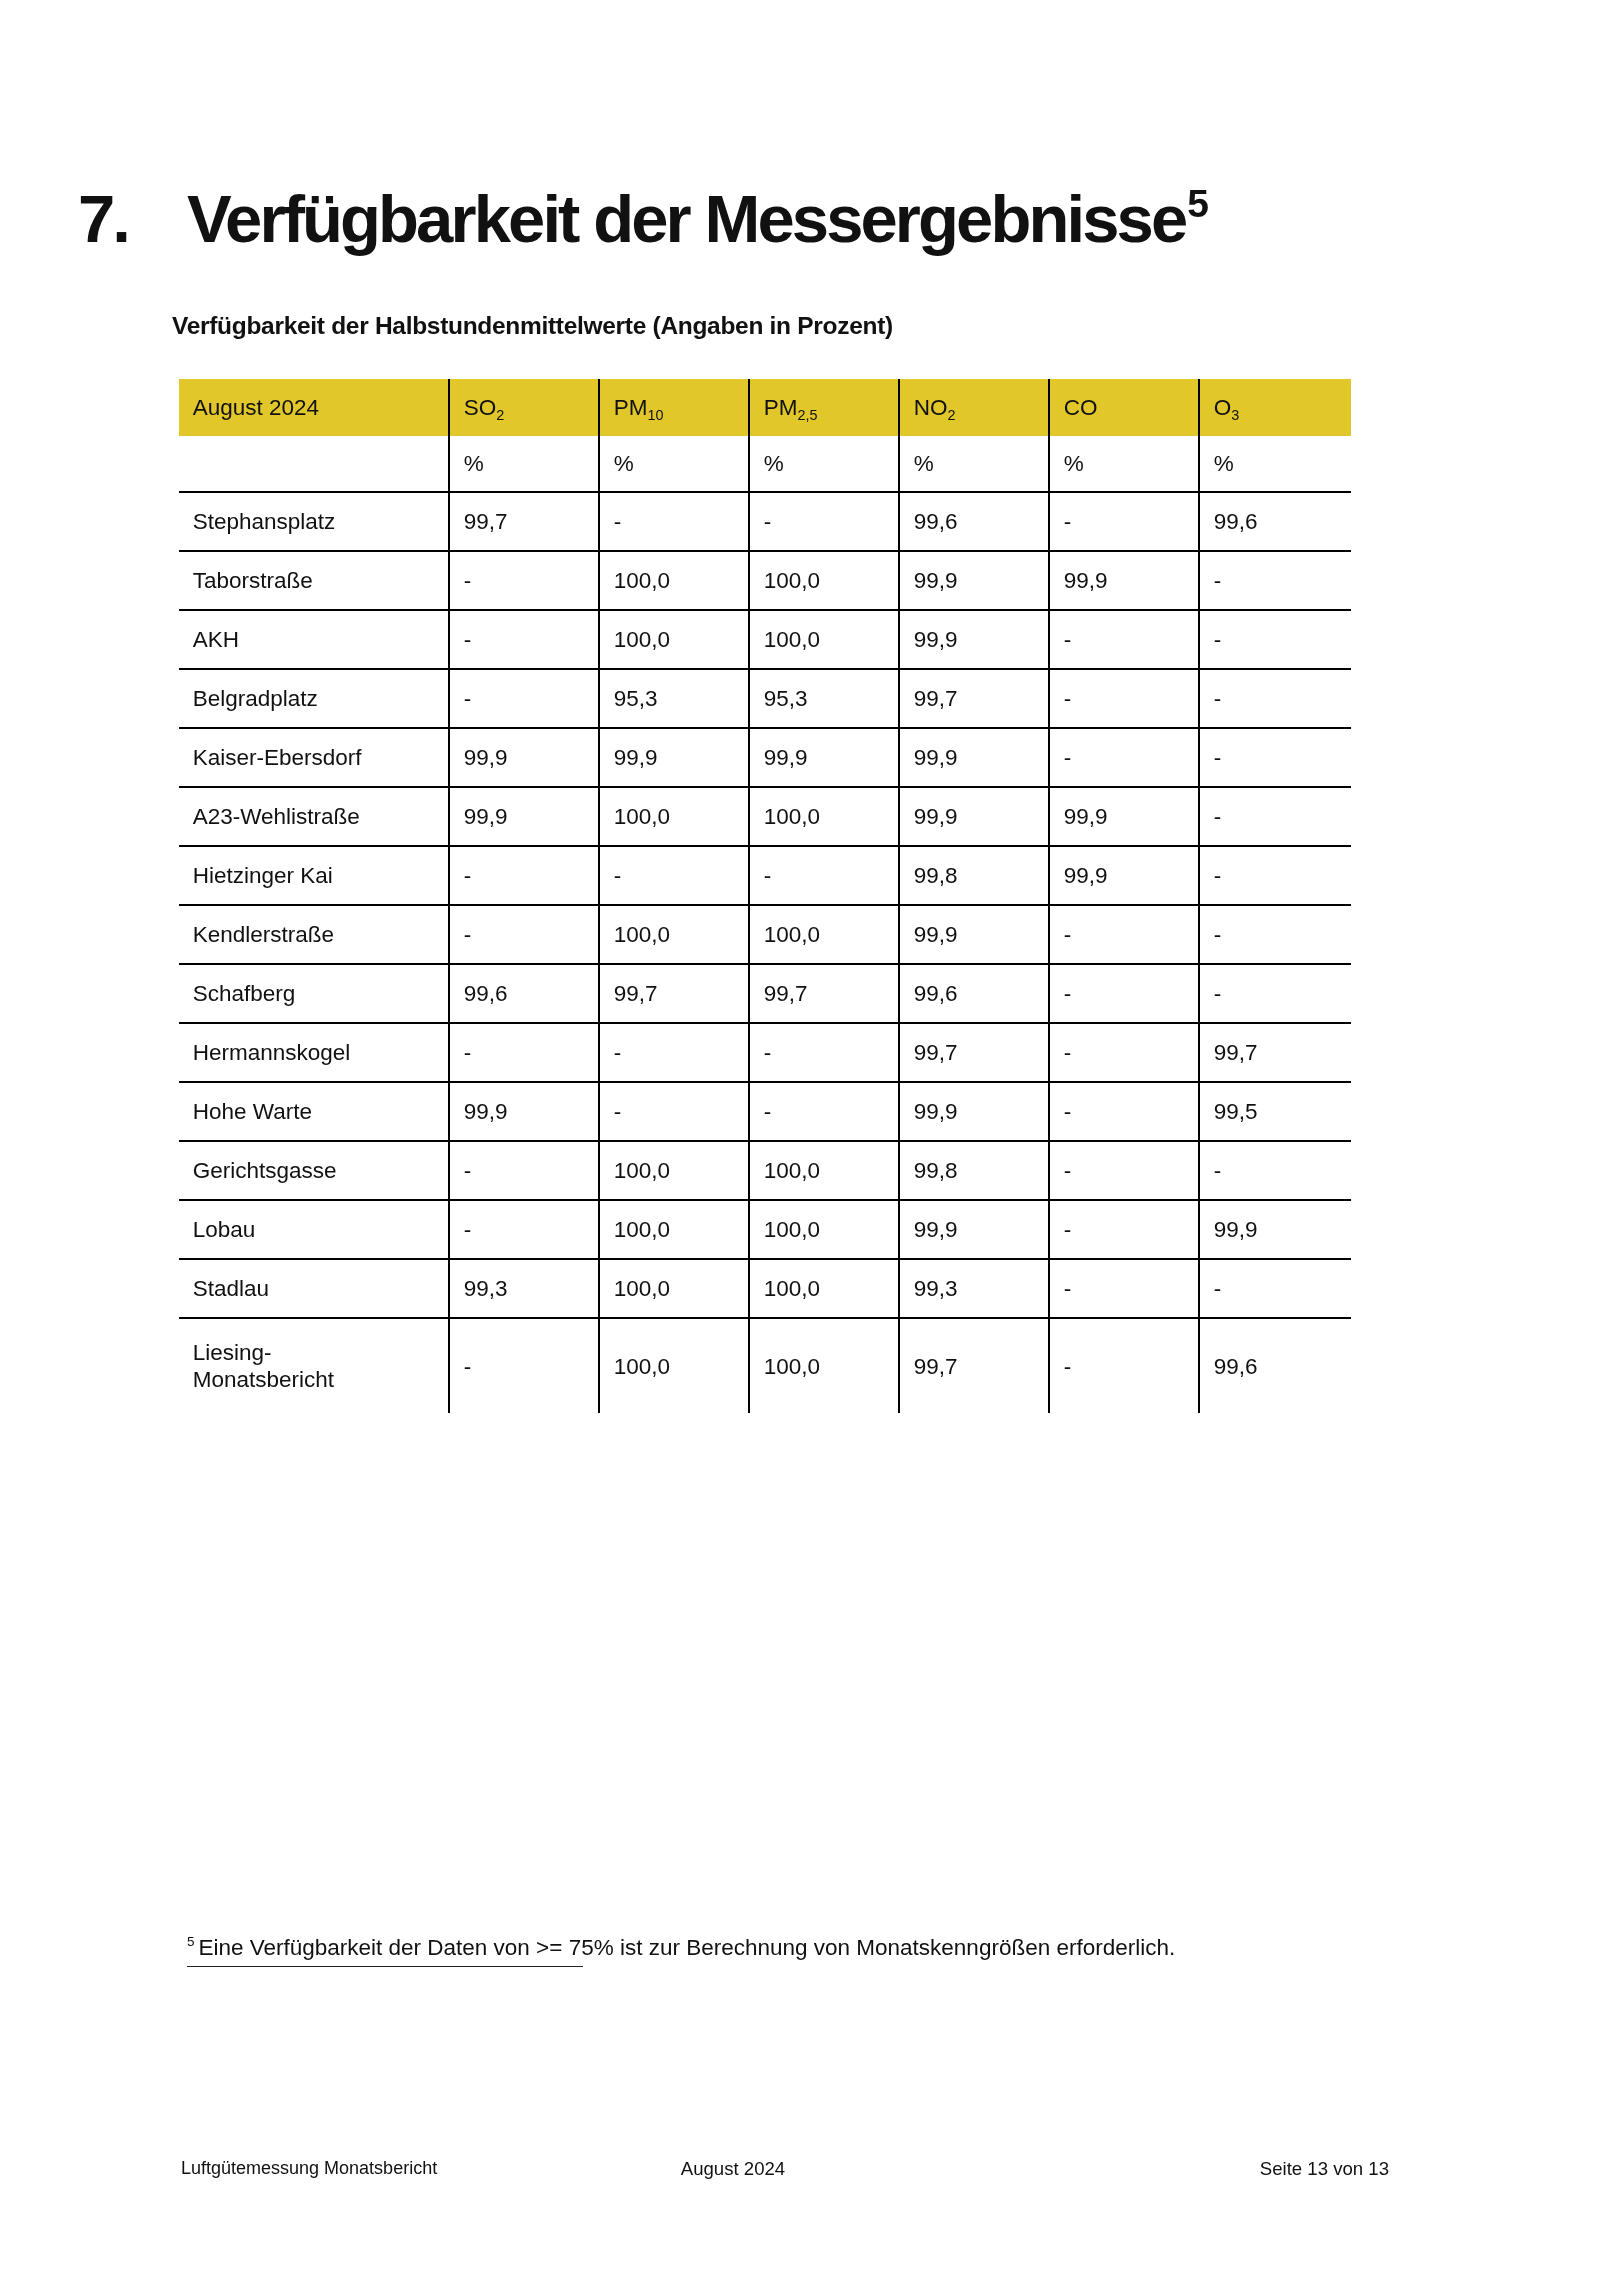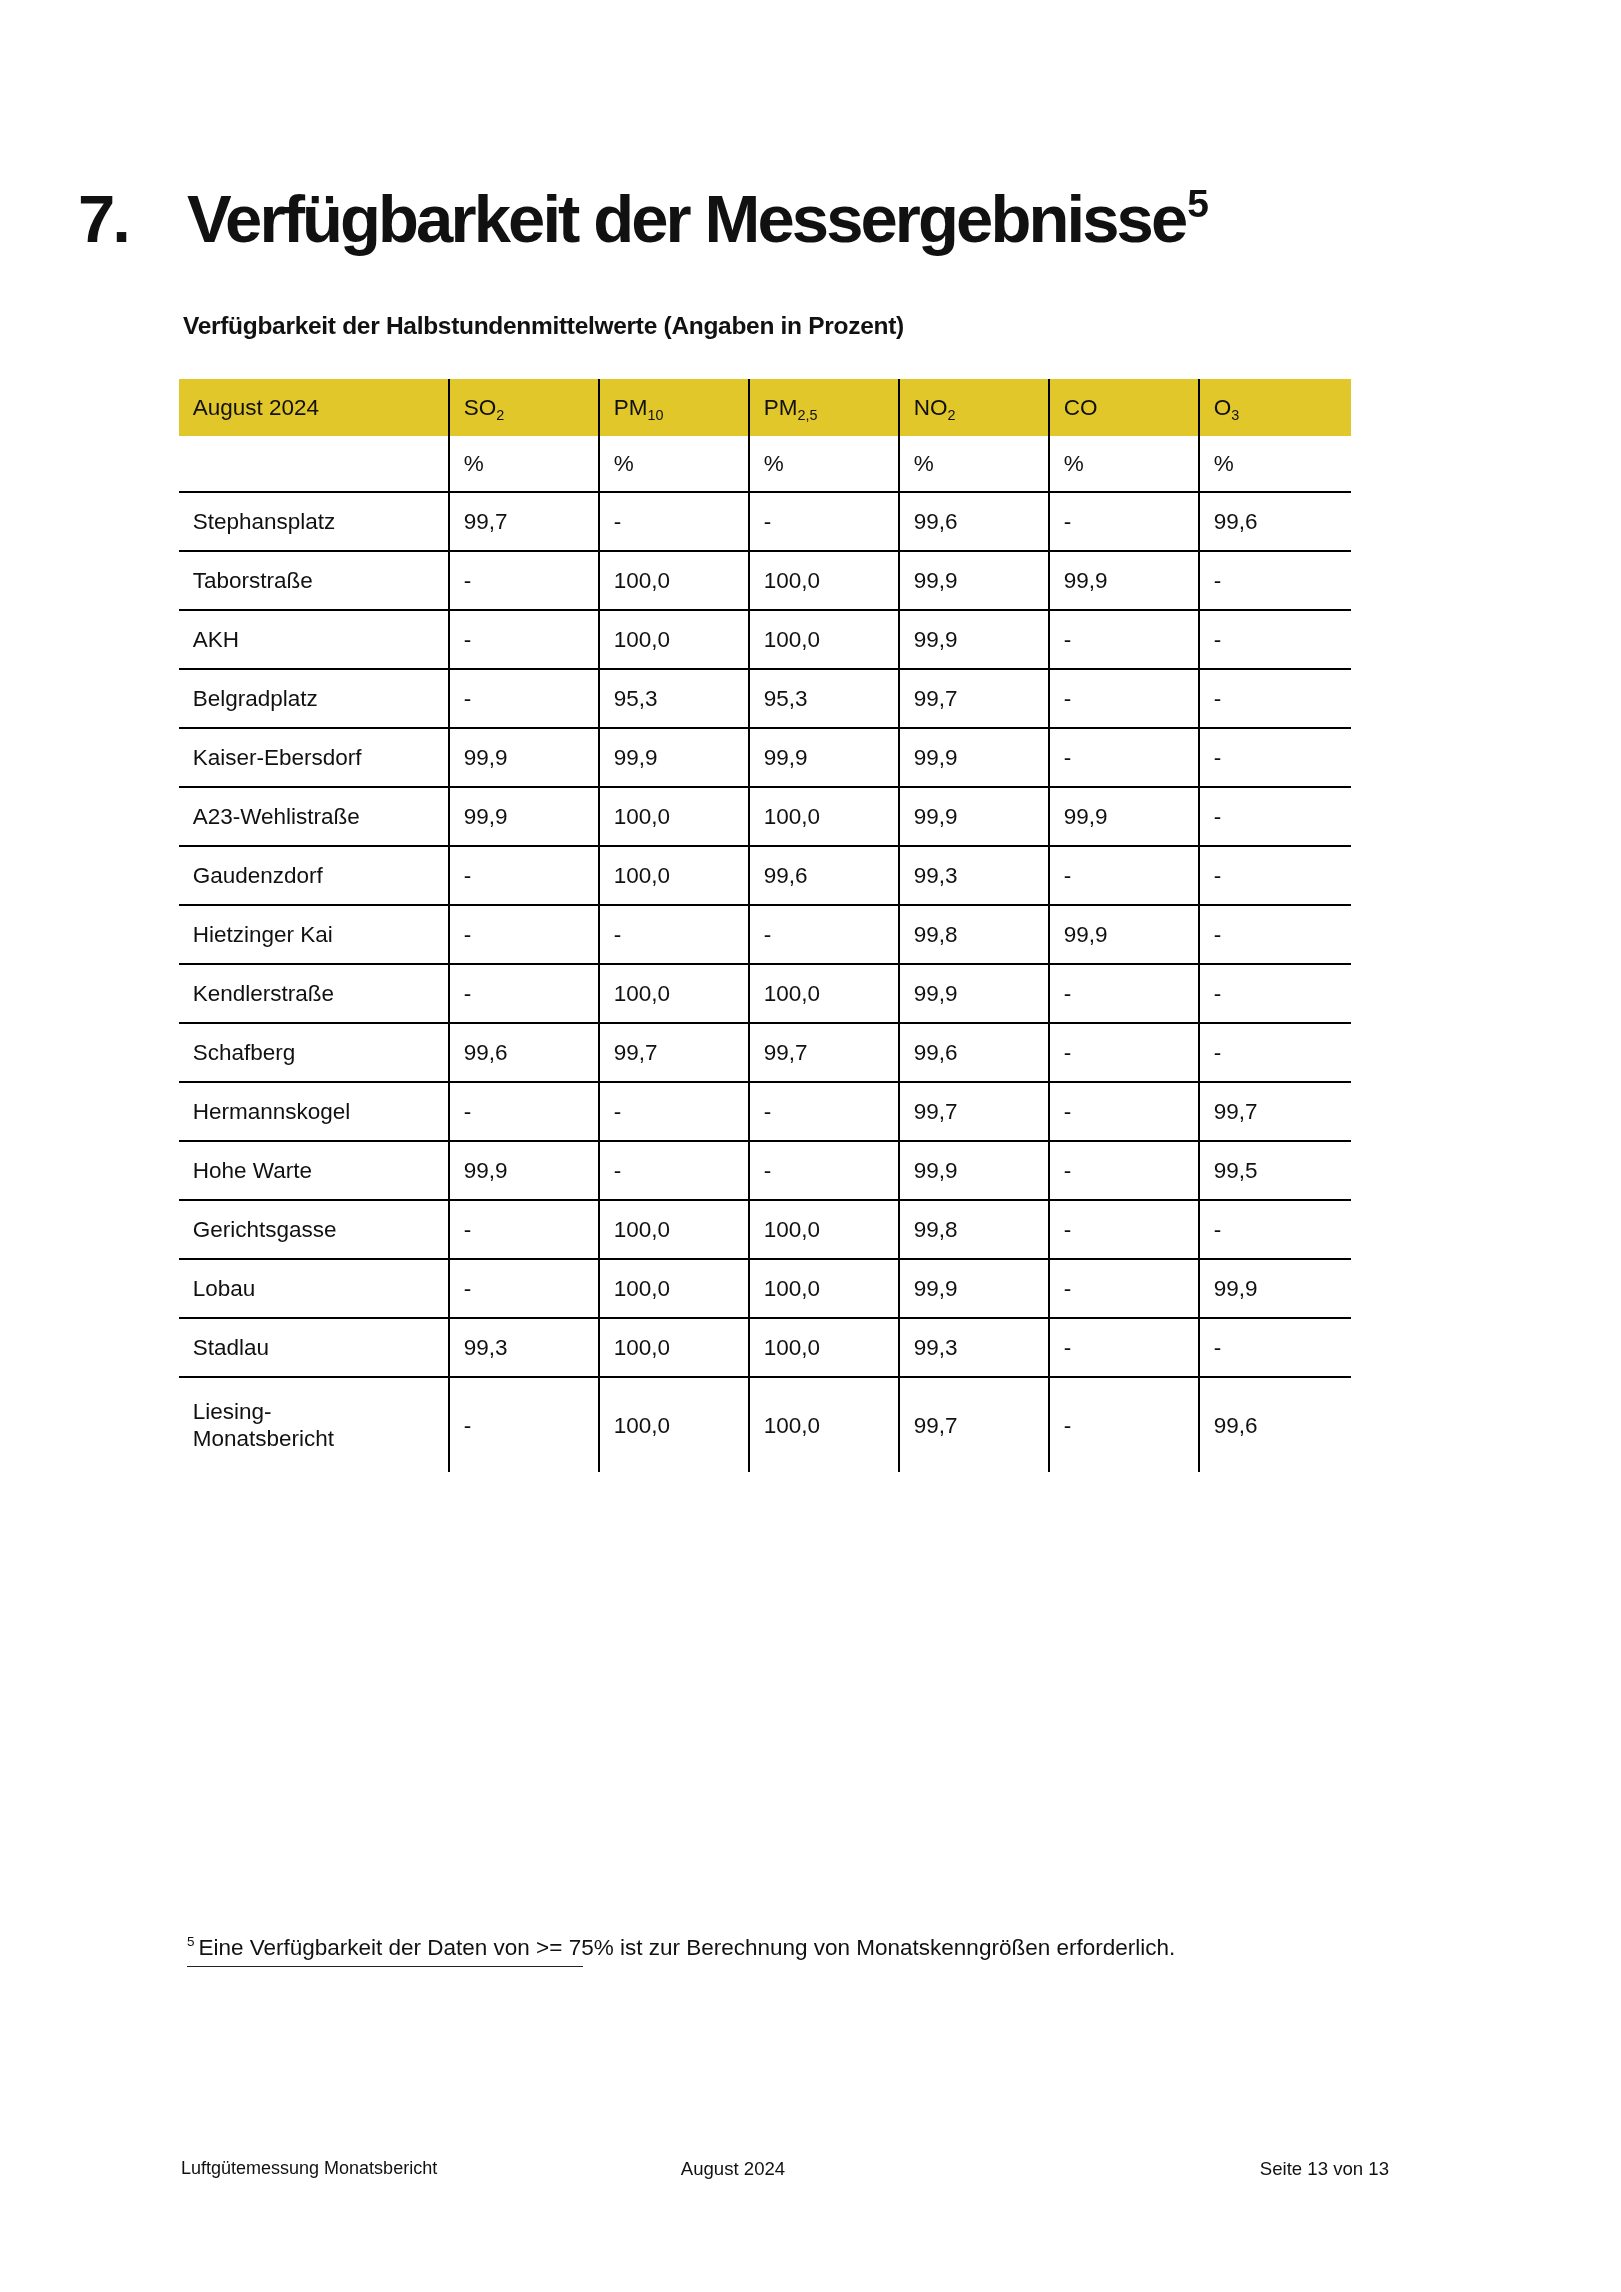--- a/index.html
+++ b/index.html
@@ -41,21 +41,21 @@
   .heading-title sup {
     font-size: 39px;
     letter-spacing: -1px;
     vertical-align: 25.5px;
     margin-left: 2px;
   }
 
   
   .table-caption {
     position: absolute;
-    left: 183px;
+    left: 172px;
     top: 312px;
     font-size: 24.5px;
     font-weight: 700;
     letter-spacing: -0.3px;
     white-space: nowrap;
   }
 
   
   table.avail {
     position: absolute;
@@ -241,29 +241,20 @@
         <tr class="data-row">
           <td class="station-cell">A23-Wehlistraße</td>
           <td>99,9</td>
           <td>100,0</td>
           <td>100,0</td>
           <td>99,9</td>
           <td>99,9</td>
           <td>-</td>
         </tr>
         <tr class="data-row">
-          <td class="station-cell">Gaudenzdorf</td>
-          <td>-</td>
-          <td>100,0</td>
-          <td>99,6</td>
-          <td>99,3</td>
-          <td>-</td>
-          <td>-</td>
-        </tr>
-        <tr class="data-row">
           <td class="station-cell">Hietzinger Kai</td>
           <td>-</td>
           <td>-</td>
           <td>-</td>
           <td>99,8</td>
           <td>99,9</td>
           <td>-</td>
         </tr>
         <tr class="data-row">
           <td class="station-cell">Kendlerstraße</td>

